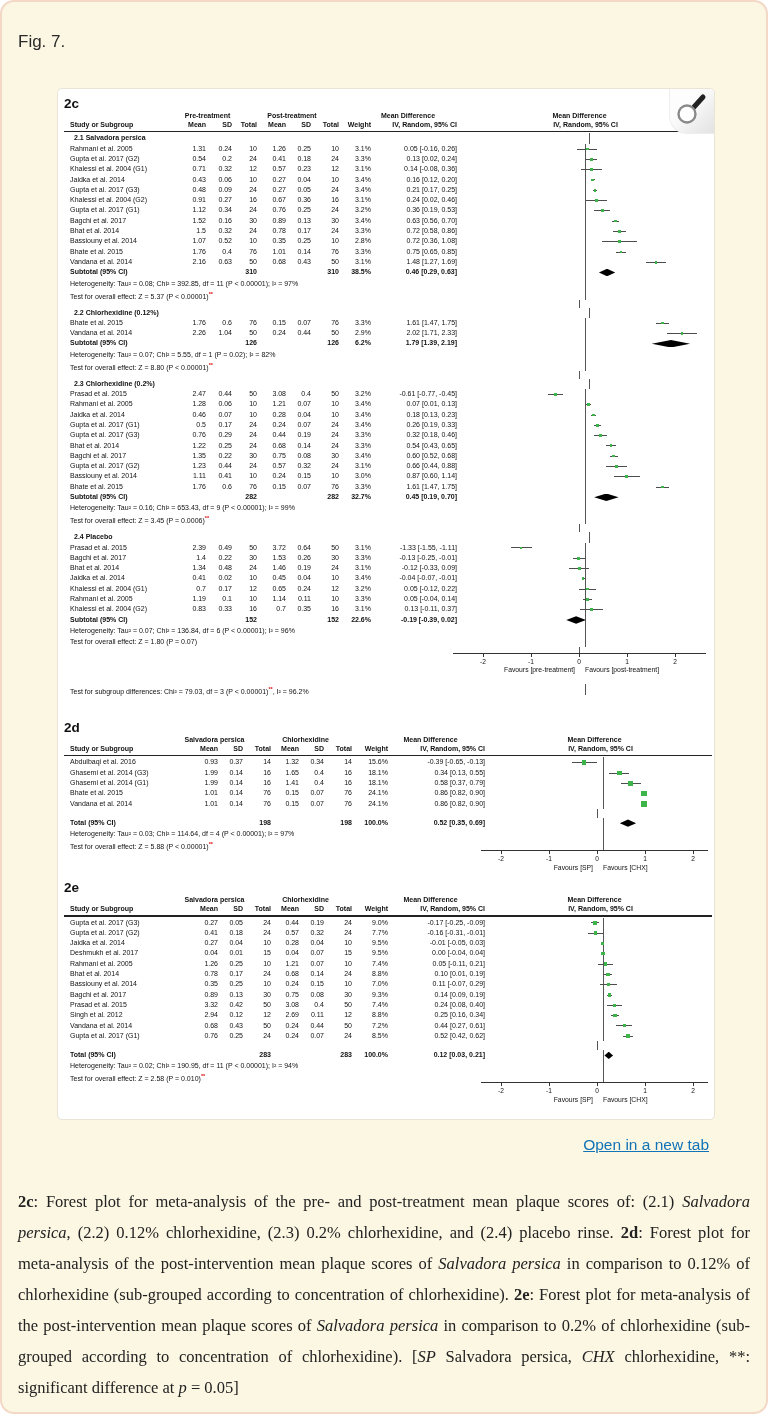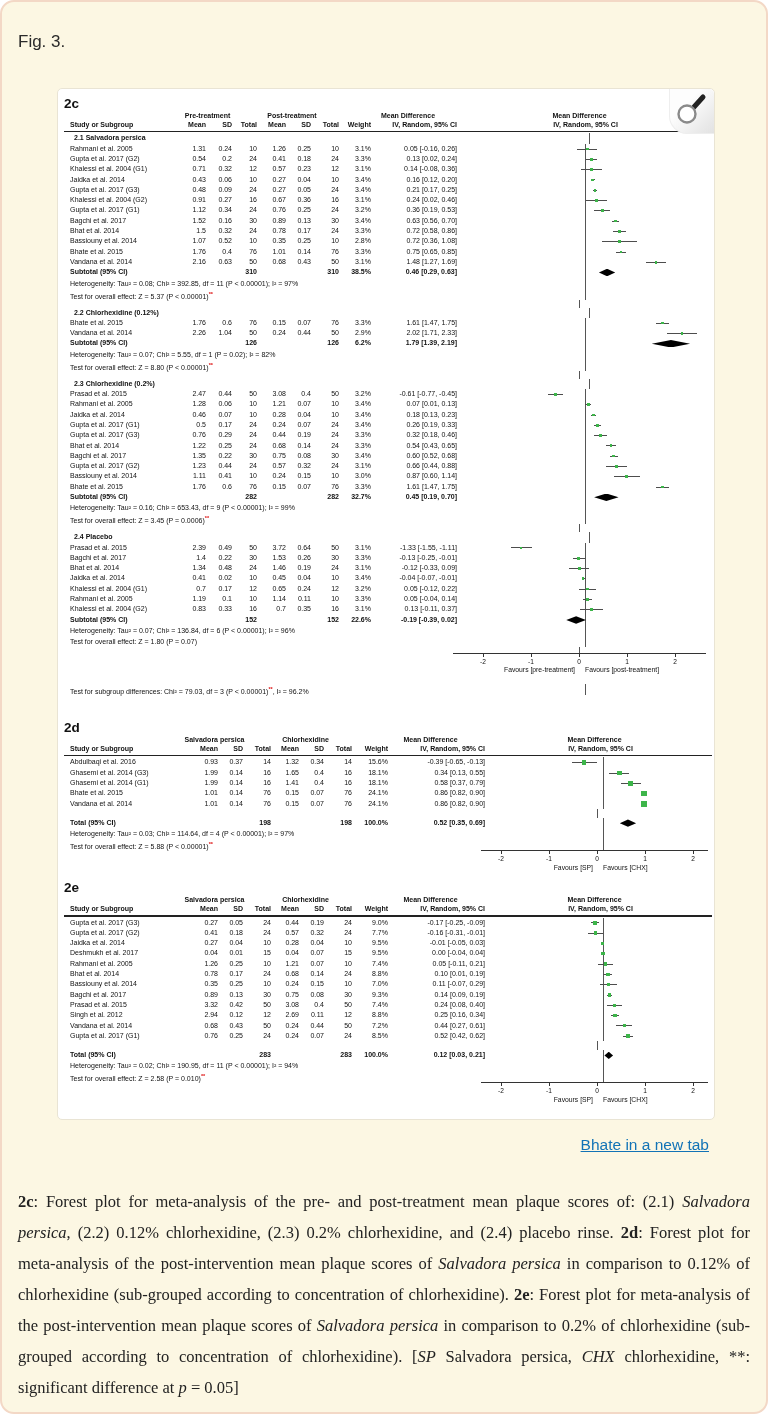--- a/index.html
+++ b/index.html
@@ -43,21 +43,21 @@
   .fav{position:absolute;top:12.5px;font-size:6.8px;color:#111;}
   .linkrow{text-align:right;padding-right:57px;margin-top:16px;}
   .linkrow a{color:var(--blue);font-size:15.5px;text-decoration:underline;cursor:pointer;}
   .caption{margin:32px 16px 0 16px;font-family:"Liberation Serif",serif;font-size:16.5px;
            line-height:31px;color:#222;text-align:justify;}
 </style>
 </head>
 <body>
 
 <div class="card">
-  <div class="figlabel">Fig. 3.</div>
+  <div class="figlabel">Fig. 7.</div>
 
   <div class="panel">
     <div id="plots">
         <section class="fplot" style="margin-top: 0px;">
           <div class="plabel">2c</div>
           <div class="frow ghdr bold">
             <div class="cell " style="width: 100px;"></div>
             <div class="cell ctr" style="width: 87px;">Pre-treatment</div>
             <div class="cell ctr" style="width: 82px;">Post-treatment</div>
             <div class="cell " style="width: 32px;"></div>
@@ -1179,17 +1179,17 @@
       </div>
     <div class="magwrap">
       <svg width="44" height="44" viewBox="0 0 44 44">
         <line x1="24" y1="18" x2="33" y2="8" stroke="#222" stroke-width="5" stroke-linecap="round"></line>
         <circle cx="17" cy="25" r="8.5" fill="#ffffff" stroke="#8a8a8a" stroke-width="2.4"></circle>
       </svg>
     </div>
   </div>
 
   <div class="linkrow">
-    <a>Bhate in a new tab</a>
+    <a>Open in a new tab</a>
   </div>
 
   <p class="caption" id="caption"><b>2c</b><span>: Forest plot for meta-analysis of the pre- and post-treatment mean plaque scores of: (2.1) </span><i>Salvadora persica</i><span>, (2.2) 0.12% chlorhexidine, (2.3) 0.2% chlorhexidine, and (2.4) placebo rinse. </span><b>2d</b><span>: Forest plot for meta-analysis of the post-intervention mean plaque scores of </span><i>Salvadora persica</i><span> in comparison to 0.12% of chlorhexidine (sub-grouped according to concentration of chlorhexidine). </span><b>2e</b><span>: Forest plot for meta-analysis of the post-intervention mean plaque scores of </span><i>Salvadora persica</i><span> in comparison to 0.2% of chlorhexidine (sub-grouped according to concentration of chlorhexidine). [</span><i>SP</i><span> Salvadora persica, </span><i>CHX</i><span> chlorhexidine, **: significant difference at </span><i>p</i><span> = 0.05]</span></p>
 </div>
 
 </body></html>

